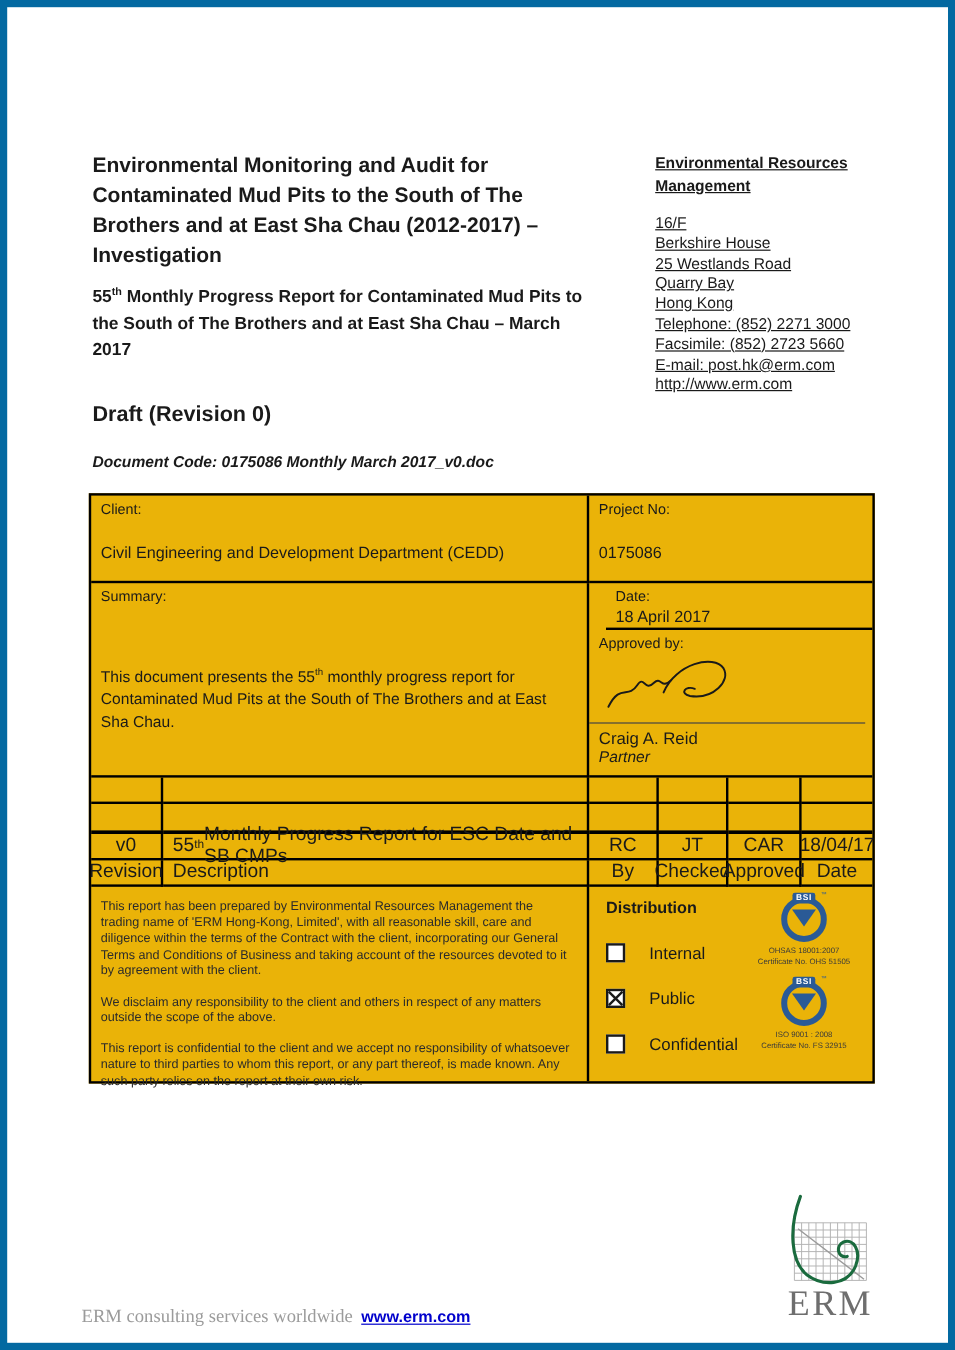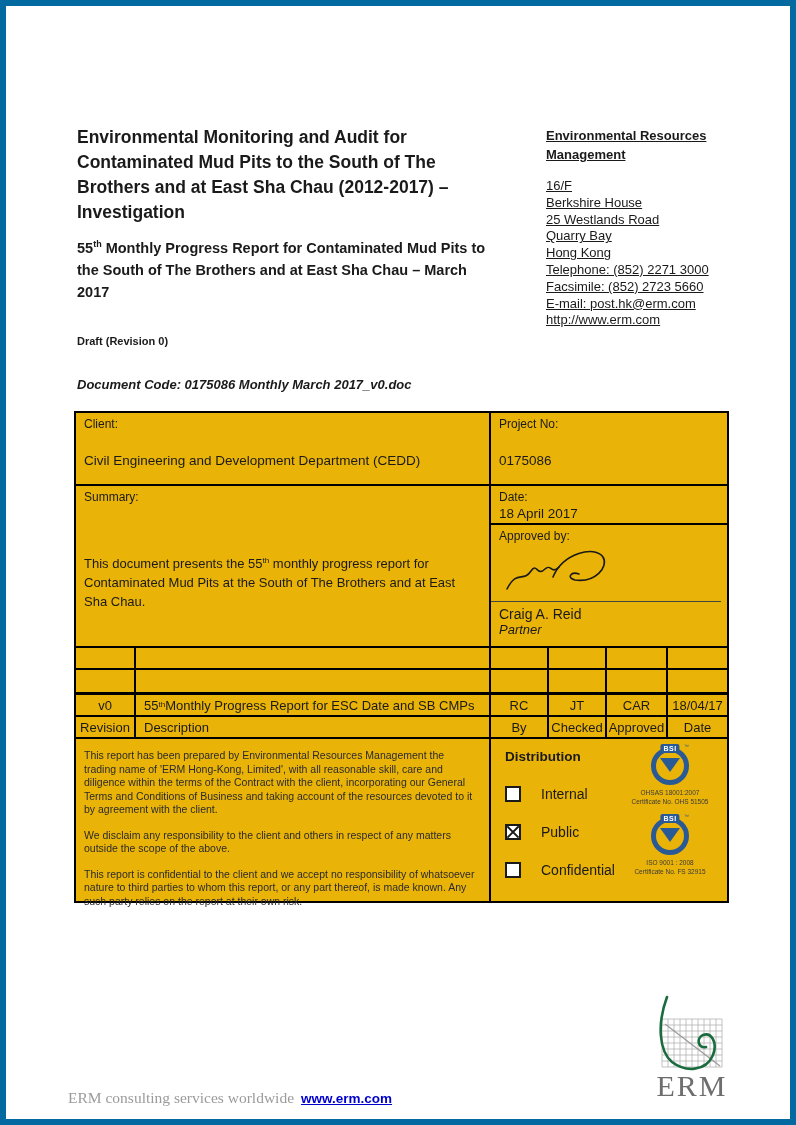--- a/index.html
+++ b/index.html
@@ -8,21 +8,21 @@
   .page {
     position:relative; width:796px; height:1125px; background:#fff;
     border:6px solid #0369a1; overflow:hidden; margin:0 auto;
   }
 
   
   .title { position:absolute; left:71px; top:119px; width:432px;
            font-size:17.5px; line-height:25px; font-weight:bold; }
   .subtitle { position:absolute; left:71px; top:231px; width:420px;
               font-size:14.5px; line-height:22px; font-weight:bold; }
-  .draft { position:absolute; left:71px; top:329px; font-size:11px; font-weight:bold; }
+  .draft { position:absolute; left:71px; top:329px; font-size:18px; font-weight:bold; }
   .doccode { position:absolute; left:71px; top:371px; font-size:13px;
              font-weight:bold; font-style:italic; }
   sup { font-size:0.62em; vertical-align:super; line-height:0; }
 
   .company { position:absolute; left:540px; top:120px; width:215px;text-decoration:underline; }
   .company-name { font-size:13px; font-weight:bold; line-height:19px; }
   .company-address { margin-top:14px; font-size:13px; line-height:16.8px; }
 
   
   .tbl { position:absolute; left:68px; top:405px; display:grid;
@@ -35,21 +35,21 @@
   .bt3 { border-top:3px solid #000; }
   .cell-label { font-size:12px; padding:4px 0 0 8px; }
   .client-value { font-size:13.5px; padding:22px 0 0 8px; }
   .project-value { font-size:13.5px; padding:22px 0 0 8px; }
   .summary-text { font-size:13px; line-height:19px; padding:50px 10px 0 8px; width:100%; }
   .date-value { font-size:13.5px; padding:2px 0 0 8px; }
   .sig-wrap { padding:2px 8px 0 8px; }
   .sig-line { border-bottom:1px solid #444; width:calc(100% - 6px); margin:-4px 0 4px 0; }
   .approver-name { font-size:14px; }
   .approver-title { font-size:13px; font-style:italic; }
-  .rc { display:flex; align-items:center; justify-content:center; font-size:13px; }
+  .rc { display:flex; align-items:center; justify-content:center; font-size:16px; }
   .rc-left { justify-content:flex-start; padding-left:8px; }
 
   
   .disclaimer { padding:10px 10px 0 8px; }
   .disclaimer p { font-size:10.5px; line-height:13.5px; color:#2b2b2b; margin-bottom:12px; }
 
   
   .dist { padding:10px 0 0 14px; }
   .dist-label { font-size:13.5px; font-weight:bold; }
   .opt-row { display:flex; align-items:center; margin-top:22px; }
@@ -120,21 +120,21 @@
     </div>
     <div class="c bb" style="grid-column:3/7; grid-row:1;">
       <div class="cell-label">Project No:</div>
       <div class="project-value">0175086</div>
     </div>
 
     <div class="c br bb" style="grid-column:1/3; grid-row:2/4;">
       <div class="cell-label">Summary:</div>
       <div class="summary-text"><span>This document presents the 55</span><sup>th</sup><span> monthly progress report for Contaminated Mud Pits at the South of The Brothers and at East Sha Chau.</span></div>
     </div>
-    <div class="c bb" style="grid-column:3/7; grid-row:2;">
+    <div class="c bb" style="grid-column:3/7; grid-row:2;margin-left:14px;">
       <div class="cell-label">Date:</div>
       <div class="date-value">18 April 2017</div>
     </div>
     <div class="c bb" style="grid-column:3/7; grid-row:3;">
       <div class="cell-label">Approved by:</div>
       <div class="sig-wrap">
         <svg width="130" height="58" viewBox="0 0 130 58">
           <path d="M8 44 C18 24 24 38 32 26 C38 17 38 32 46 24 C52 18 52 30 60 22" stroke="#1a1a1a" stroke-width="1.6" fill="none" stroke-linecap="round"></path>
           <path d="M54 32 C64 8 96 0 104 12 C110 22 96 38 76 35 C67 33 72 26 80 29" stroke="#1a1a1a" stroke-width="1.6" fill="none" stroke-linecap="round"></path>
         </svg>

